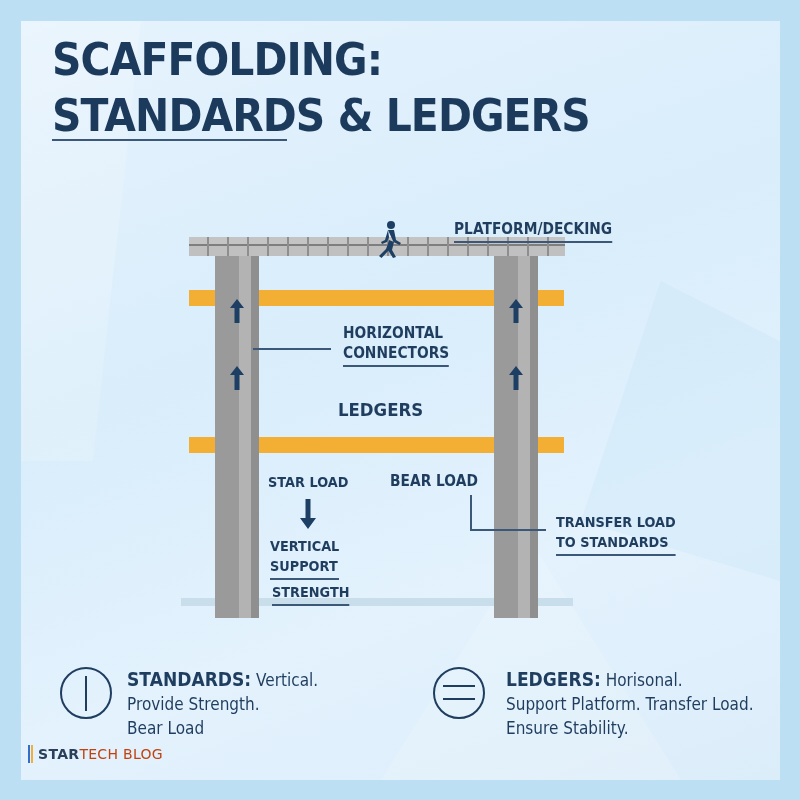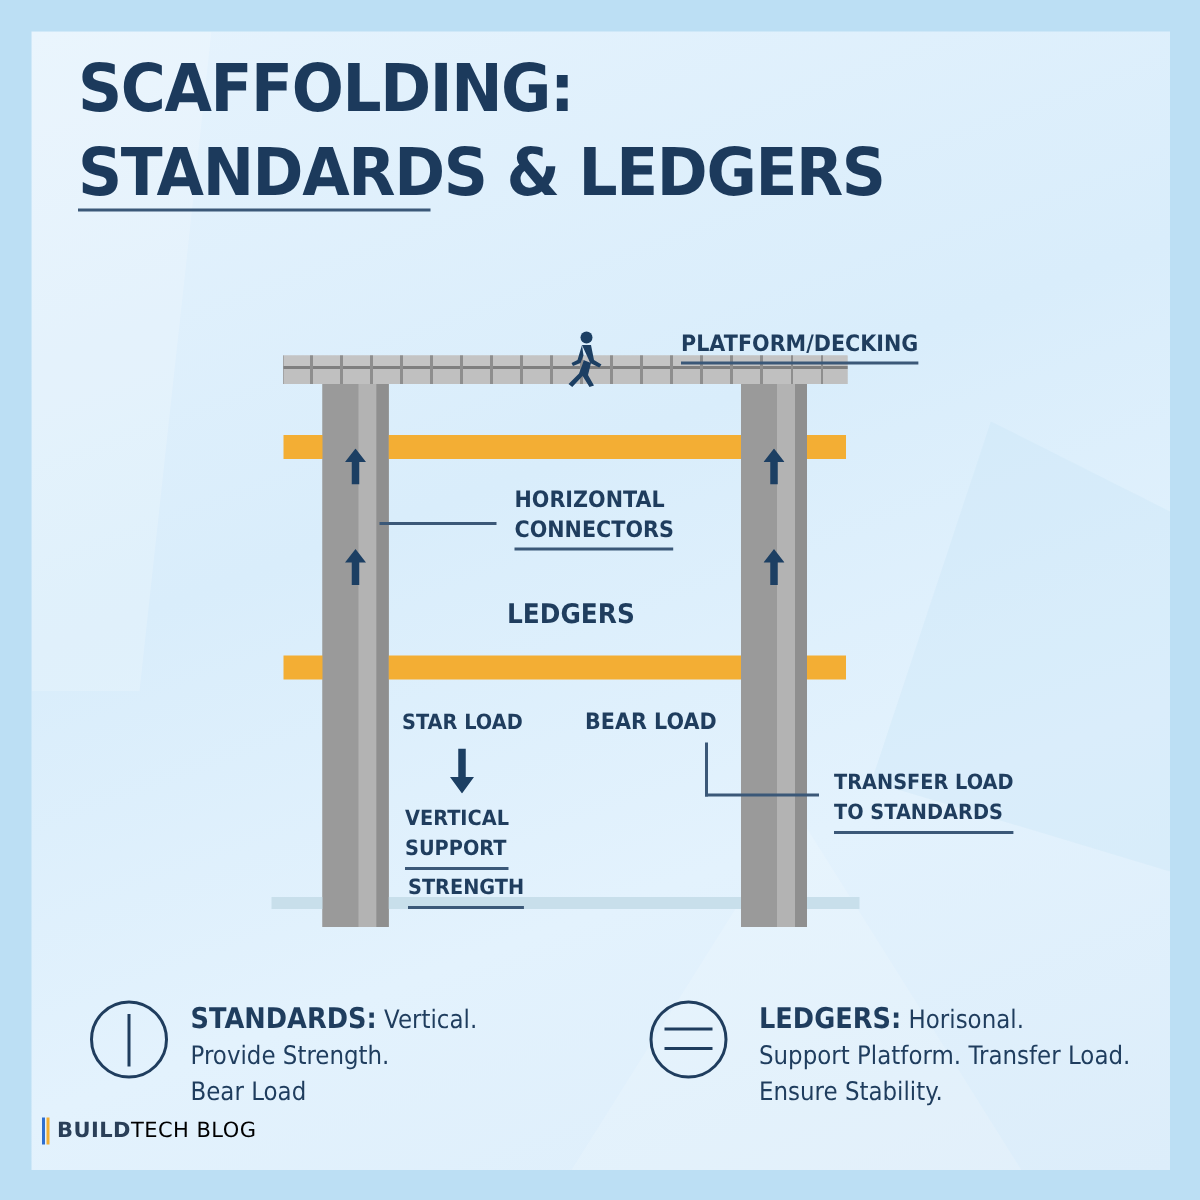--- a/index.html
+++ b/index.html
@@ -175,15 +175,15 @@
   <div><b>LEDGERS:</b> <span>Horisonal.</span></div>
   <div>Support Platform. Transfer Load.</div>
   <div>Ensure Stability.</div>
 </div>
 
 <div class="brand" style="left:28px; top:745px;">
   <span class="brand-bars">
     <span style="background:#2f6fd0;"></span>
       <span style="background:#f3ae34;"></span>
   </span>
-  <b style="color:#2a3f58;">BUILD</b>
-    <span style="color:#000000;">TECH BLOG</span>
+  <b style="color:#2a3f58;">STAR</b>
+    <span style="color:#c2410c;">TECH BLOG</span>
 </div>
 
 </body></html>

